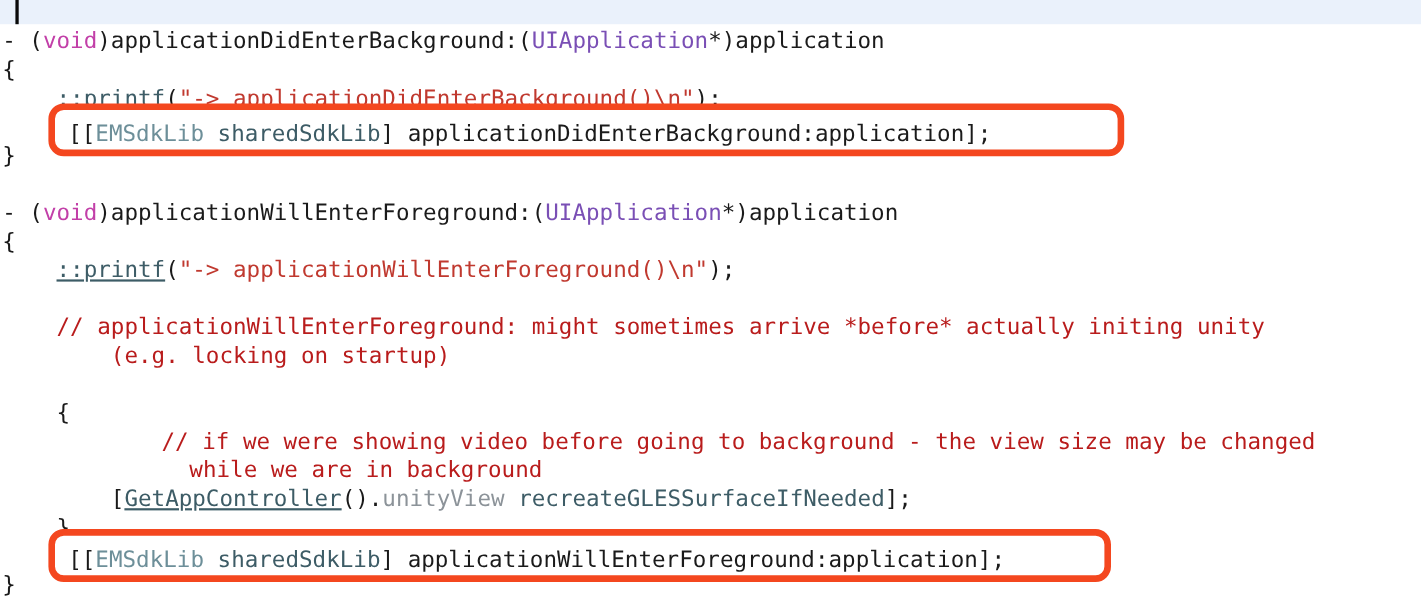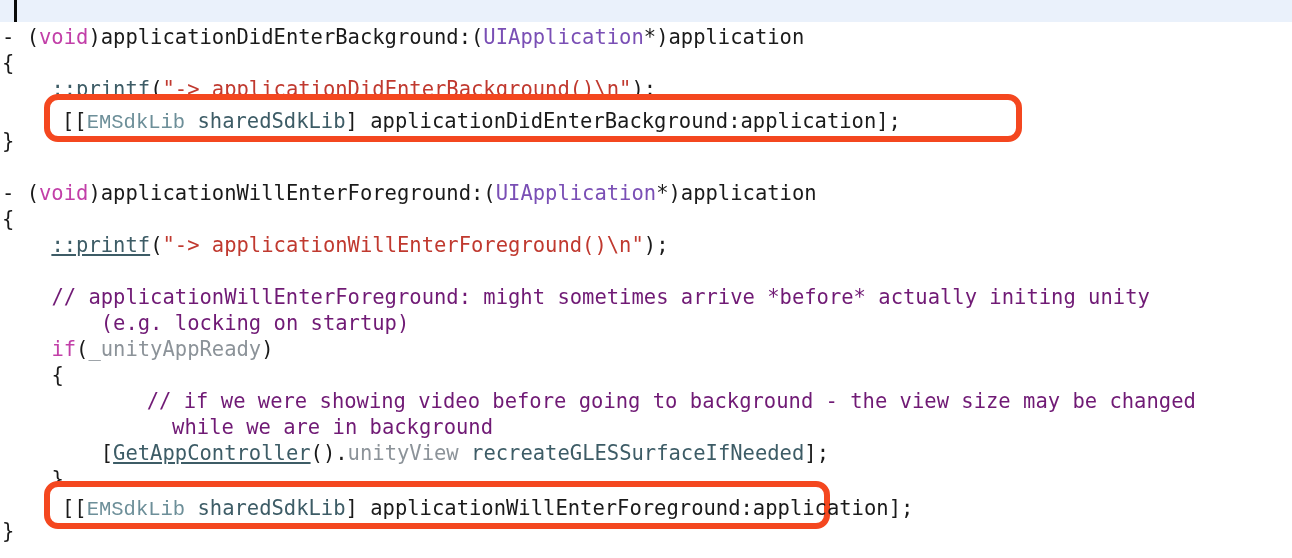--- a/index.html
+++ b/index.html
@@ -58,22 +58,22 @@
     width: 3px;
     height: 22px;
     background: #0a0a0a;
   }
 
   
   .tok-plain    { color: #1a1a1a; }
   .tok-keyword  { color: #c23fa8; }        
   .tok-type     { color: #7a4fb5; text-align: center; }        
   .tok-string   { color: #c0392f; }        
-  .tok-comment  { color: #701a75; }        
-  .tok-class    { color: #6d8f99; font-family: Liberation Mono, monospace; }        
+  .tok-comment  { color: #b91c1c; }        
+  .tok-class    { color: #6d8f99; }        
   .tok-method   { color: #3d5c66; }        
   .tok-ivar     { color: #8c9399; }        
   .tok-fn       { color: #3d5c66; text-decoration: underline; }        
   .tok-punct    { color: #1a1a1a; }
 
   
   .annot-box {
     position: absolute;
     border: 6px solid #f4471f;
     border-radius: 14px;
@@ -119,21 +119,20 @@
     
     <div class="line" style="top:232px;"><span class="tok-plain">    </span><span class="tok-fn">::printf</span><span class="tok-punct">(</span><span class="tok-string">"-&gt; applicationWillEnterForeground()\n"</span><span class="tok-punct">);</span></div>
 
     
     <div class="line" style="top:284px;"><span class="tok-plain">    </span><span class="tok-comment">// applicationWillEnterForeground: might sometimes arrive *before* actually initing unity</span></div>
 
     
     <div class="line" style="top:310px;"><span class="tok-plain">        </span><span class="tok-comment">(e.g. locking on startup)</span></div>
 
     
-    <div class="line" style="top:336px;"><span class="tok-plain">    </span><span class="tok-keyword">if</span><span class="tok-punct">(</span><span class="tok-ivar">_unityAppReady</span><span class="tok-punct">)</span></div>
 
     
     <div class="line" style="top:362px;"><span class="tok-plain">    </span><span class="tok-plain">{</span></div>
 
     
     <div class="line" style="top:388px;padding-left:48px;"><span class="tok-plain">        </span><span class="tok-comment">// if we were showing video before going to background - the view size may be changed</span></div>
 
     
     <div class="line" style="top:414px;margin-left:22px;"><span class="tok-plain">            </span><span class="tok-comment">while we are in background</span></div>
 
@@ -145,17 +144,17 @@
 
     
     <div class="line" style="top:518px;"><span class="tok-plain">}</span></div>
 
   </div>
 
   <div class="annot-box" style="left:44px; top:94px; width:978px; height:48px;">
     <div class="annot-inner" style="left:12px; top:8px;"><span class="tok-punct">[[</span><span class="tok-class">EMSdkLib</span><span class="tok-plain"> </span><span class="tok-method">sharedSdkLib</span><span class="tok-punct">] </span><span class="tok-plain">applicationDidEnterBackground:application</span><span class="tok-punct">];</span></div>
   </div>
 
-  <div class="annot-box" style="left:44px; top:481px; width:786px; height:48px;">
+  <div class="annot-box" style="left:44px; top:481px; width:966px; height:48px;">
     <div class="annot-inner" style="left:12px; top:8px;"><span class="tok-punct">[[</span><span class="tok-class">EMSdkLib</span><span class="tok-plain"> </span><span class="tok-method">sharedSdkLib</span><span class="tok-punct">] </span><span class="tok-plain">applicationWillEnterForeground:application</span><span class="tok-punct">];</span></div>
   </div>
 
 </div>
 
 </body></html>

